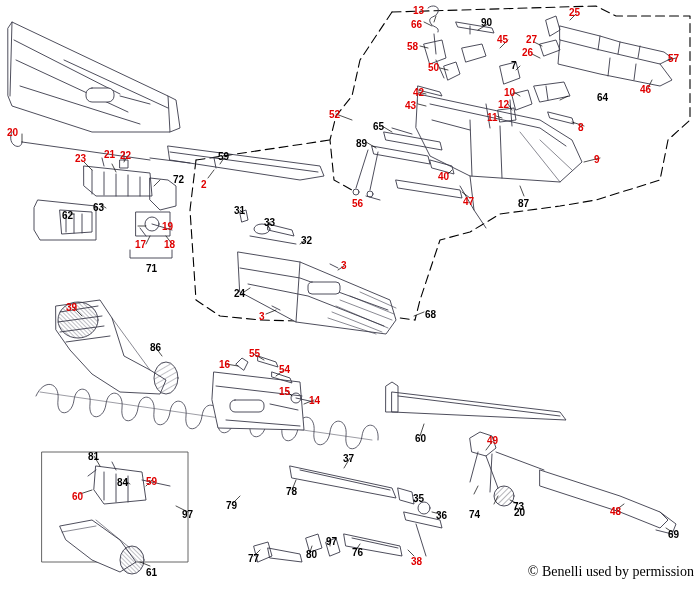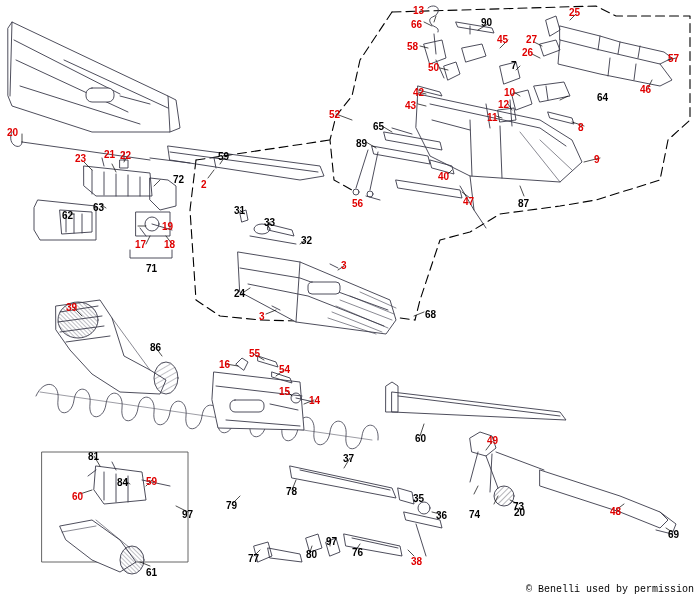--- a/index.html
+++ b/index.html
@@ -2,21 +2,21 @@
 <html><head>
 <meta charset="utf-8">
 <style>
   html,body{margin:0;padding:0;background:#ffffff;}
   body{width:700px;height:600px;overflow:hidden;font-family:"Liberation Sans",sans-serif;}
   #stage{position:relative;width:700px;height:600px;background:#ffffff;}
   svg.layer{position:absolute;left:0;top:0;width:700px;height:600px;}
   .lbl{position:absolute;font-family:"Liberation Sans",sans-serif;font-size:10px;font-weight:bold;line-height:10px;white-space:nowrap;}
   .lbl.red{color:#e00000;}
   .lbl.black{color:#000000;}
-  .credit{position:absolute;right:6px;bottom:5px;font-size:10px;color:#000;font-family:Liberation Mono, monospace;}
+  .credit{position:absolute;right:6px;bottom:20px;font-size:14px;color:#000;font-family:Liberation Serif, serif;}
 </style>
 </head>
 <body>
 
 <div id="stage">
 
   <svg class="layer" viewBox="0 0 700 600" xmlns="http://www.w3.org/2000/svg">
     <defs>
       <pattern id="hatchA" width="4" height="4" patternTransform="rotate(45)" patternUnits="userSpaceOnUse">
         <line x1="0" y1="0" x2="0" y2="4" stroke="#2b2b3a" stroke-width="0.7"></line>

